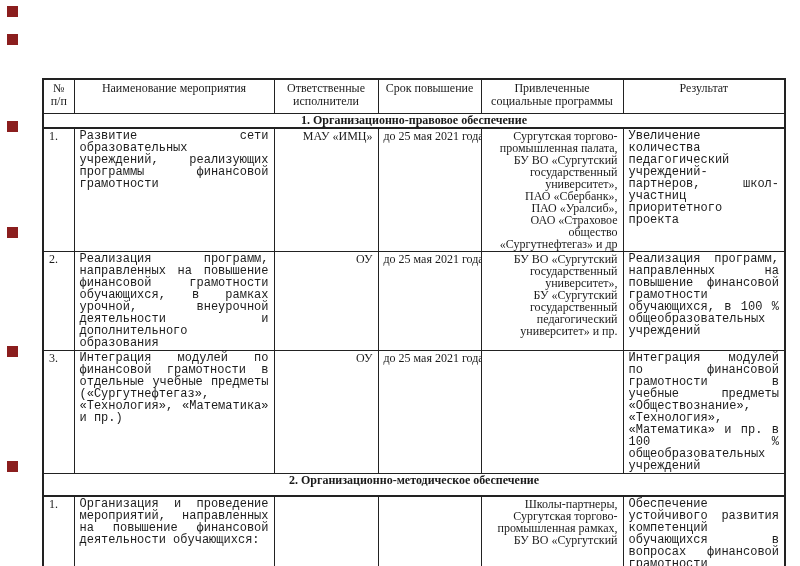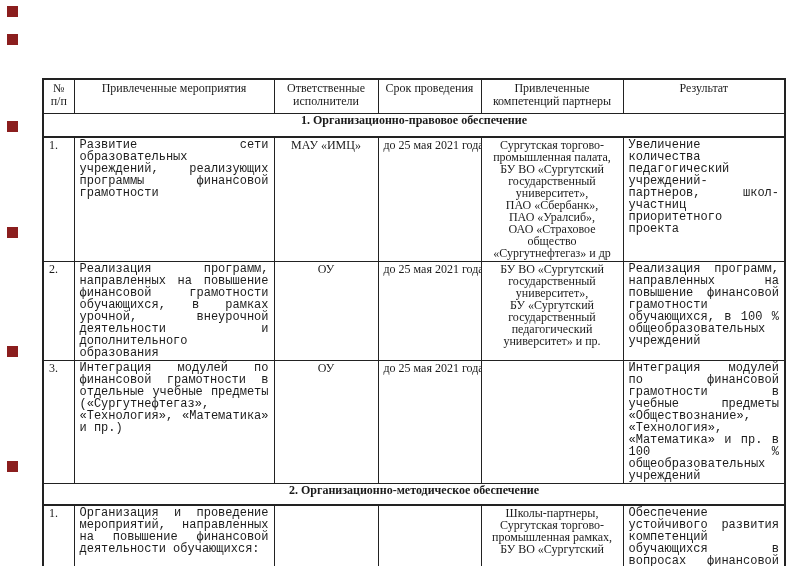--- a/index.html
+++ b/index.html
@@ -36,21 +36,21 @@
   }
   tr.band td{
     font-weight:bold;
     text-align:center;
     padding:0;
     line-height:13px;
     border-bottom:2px solid #222222;
   }
   td.num{text-align:left;padding-left:6px;}
   td.just{text-align:justify;font-family:Liberation Mono, monospace;}
-  td.ctr{text-align:center;}
+  td.ctr{text-align:right;}
   td.term{text-align:center;white-space:nowrap;padding:1px 2px;}
   .pre{white-space:pre-line;}
   td.ctr{padding:1px 3px;}
 </style>
 </head>
 <body>
 
 <div class="page">
   <table class="doc">
     <colgroup>
@@ -58,30 +58,30 @@
       <col style="width:200px">
       <col style="width:104px">
       <col style="width:103px">
       <col style="width:142px">
       <col style="width:162px">
     </colgroup>
     <tbody>
         <tr class="hdr" style="height:34px">
       <th class="pre">№
 п/п</th>
-      <th>Привлеченные мероприятия</th>
+      <th>Наименование мероприятия</th>
       <th class="pre">Ответственные
 исполнители</th>
-      <th>Срок проведения</th>
+      <th>Срок повышение</th>
       <th class="pre">Привлеченные
-компетенций партнеры</th>
+социальные программы</th>
       <th>Результат</th>
     </tr>
 
-    <tr class="band" style="height:24px">
+    <tr class="band" style="height:14px">
       <td colspan="6">1. Организационно-правовое обеспечение</td>
     </tr>
 
     <tr style="height:124px">
       <td class="num">1.</td>
       <td class="just">Развитие сети образовательных учреждений, реализующих программы финансовой грамотности</td>
       <td class="ctr">МАУ «ИМЦ»</td>
       <td class="term">до 25 мая 2021 года</td>
       <td class="ctr pre">Сургутская торгово-
 промышленная палата,

